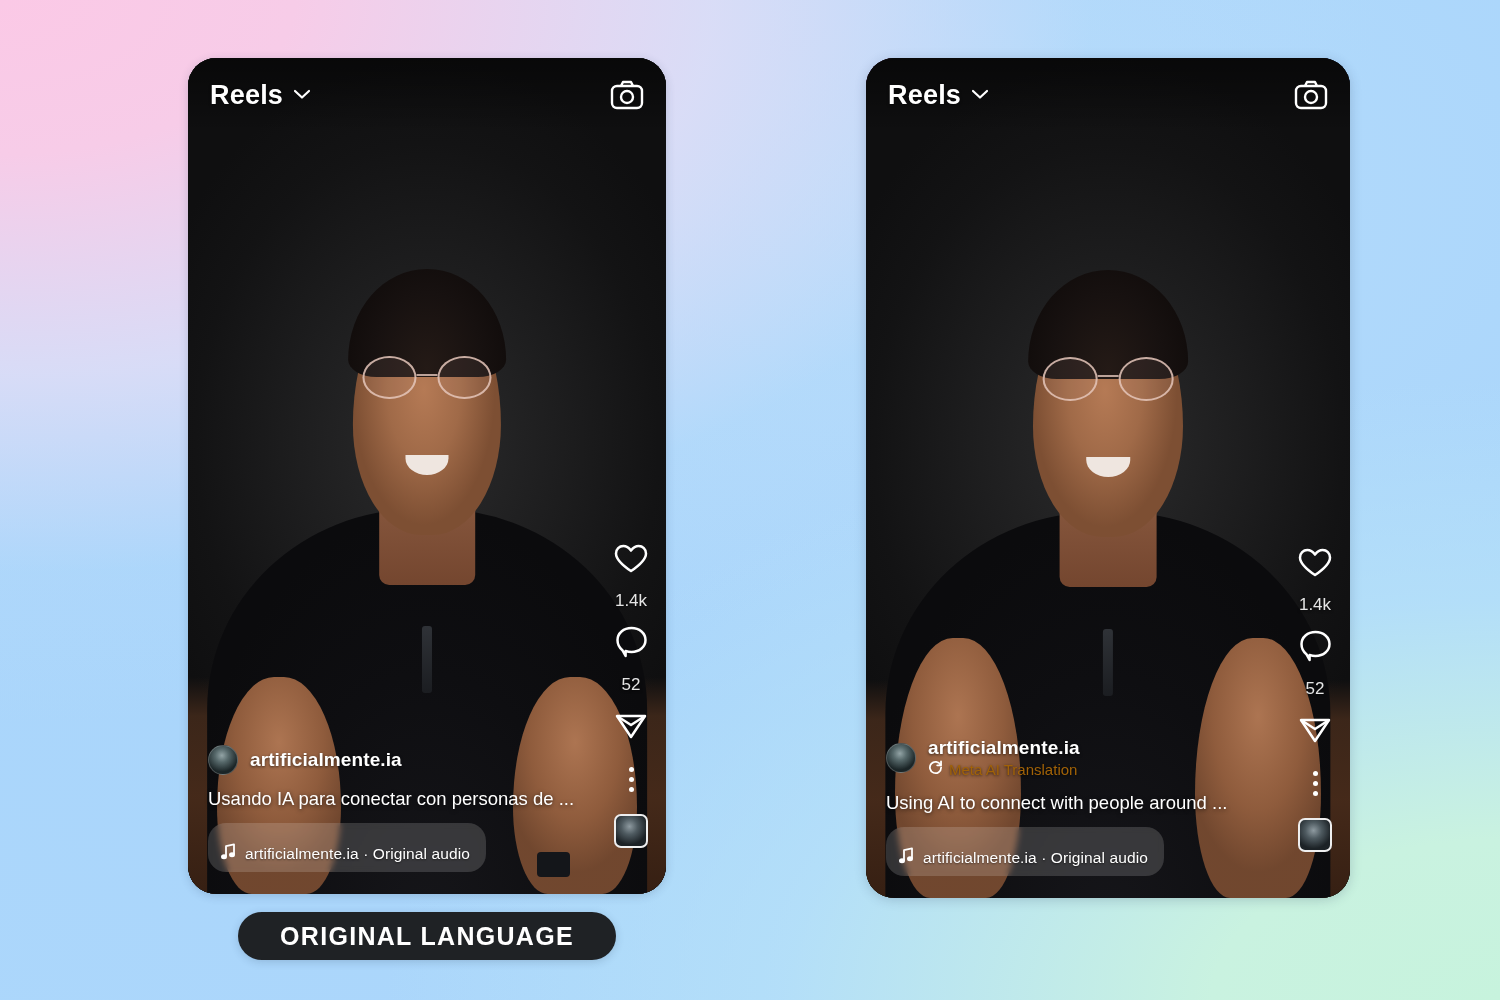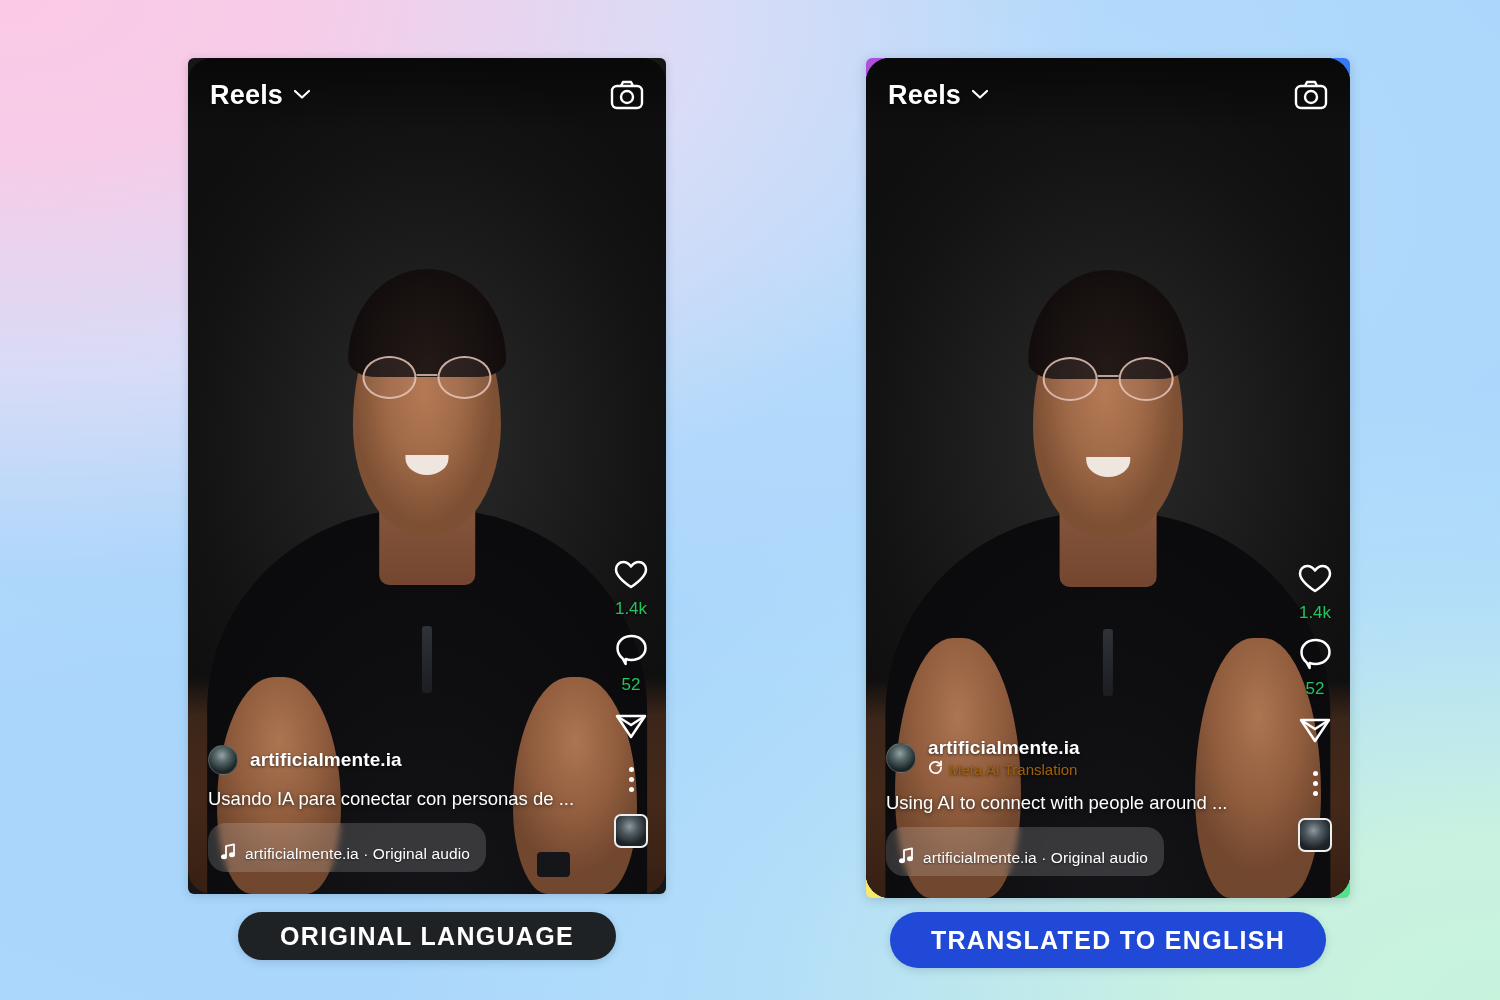--- a/index.html
+++ b/index.html
@@ -14,21 +14,21 @@
     background:
       radial-gradient(140% 110% at 0% 0%, #fbc9e6 0%, #f7cce8 14%, rgba(224,221,246,0.85) 34%, rgba(186,219,250,0.25) 52%, rgba(186,219,250,0) 66%),
       radial-gradient(120% 100% at 100% 100%, #c7f3dd 0%, #c9f2e0 16%, rgba(183,226,248,0.7) 40%, rgba(176,216,250,0) 62%),
       radial-gradient(150% 130% at 60% 20%, #b6dcfb 0%, #a9d5fb 40%, #aed8fb 100%),
       linear-gradient(135deg,#f8c8e7 0%, #b3d9fb 45%, #aed9fb 70%, #c6f2de 100%);
   }
 
   
   .phone {
     position:absolute;
-    border-radius:6px;
+    border-radius:28px;
     overflow:hidden;
     background:#161616;
   }
   .phone-inner {
     position:absolute; inset:0;
     border-radius:24px;
     overflow:hidden;
     background:#151515;
   }
   #phone-left {
@@ -151,21 +151,21 @@
   .cam-btn { display:flex; }
 
   
   .rail {
     position:absolute; right:18px; bottom:46px;
     display:flex; flex-direction:column; align-items:center;
     z-index:6;
   }
   .rail-item { display:flex; flex-direction:column; align-items:center; margin-bottom:14px; }
   .rail-count {
-    color:#22c55e; font-size:17px; font-weight:500; margin-top:5px;
+    color:#e5e5e5; font-size:17px; font-weight:500; margin-top:13px;
     text-shadow:0 1px 3px rgba(0,0,0,.6);
   }
   .dots3 { display:flex; flex-direction:column; gap:5px; align-items:center; margin:8px 0 22px; }
   .dot { width:5px; height:5px; border-radius:50%; background:#fff; }
   .thumb-sq {
     width:34px; height:34px; border-radius:7px;
     border:2px solid rgba(255,255,255,.92);
     overflow:hidden;
     background:radial-gradient(60% 60% at 45% 35%, #8e9aa0 0%, #4e5a60 45%, #1c2226 100%);
   }
@@ -424,15 +424,14 @@
           </span>
           <span class="audio-text">artificialmente.ia · Original audio</span>
         </div>
       </div>
 
     </div>
   </div>
 
   <div class="label-btn" id="btn-original">ORIGINAL LANGUAGE</div>
 
-  <div class="label-btn" id="btn-translated">TRANSLATED TO ENGLISH</div>
 
 </div>
 
 </body></html>

